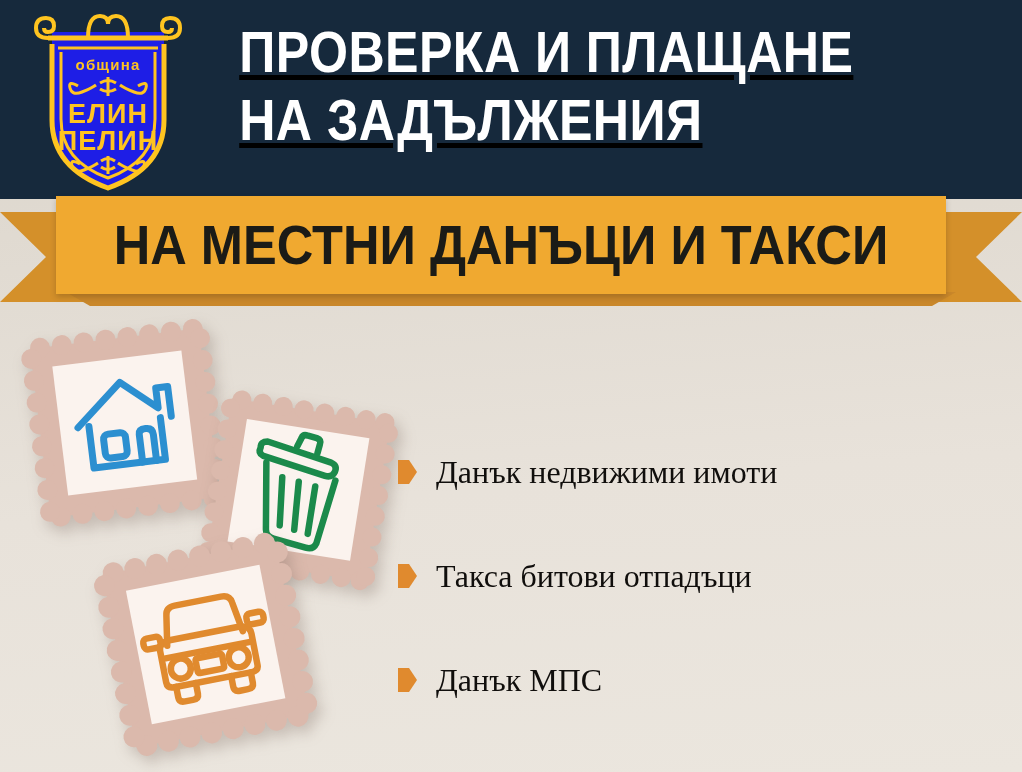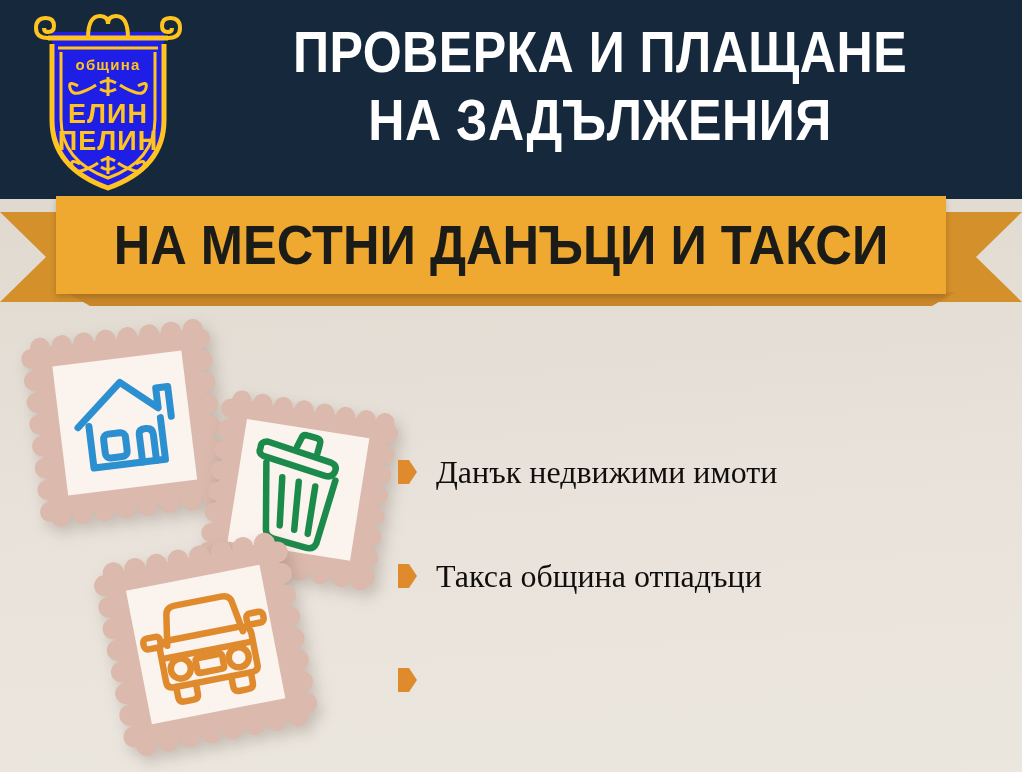--- a/index.html
+++ b/index.html
@@ -39,22 +39,23 @@
     z-index: 6;
   }
   .logo-wrap svg { display: block; }
 
   
   .title-block {
     position: absolute;
     left: 190px;
     top: 18px;
     width: 820px;
-    text-align: center;
+    text-align: left;
     z-index: 6;
+    text-decoration: underline;
   }
   .title-line {
     display: block;
     color: #FFFFFF;
     font-family: "Liberation Sans", sans-serif;
     font-weight: bold;
     font-size: 57px;
     line-height: 68px;
     letter-spacing: 0.5px;
     transform: scaleX(0.88);
@@ -397,20 +398,21 @@
     </svg>
   </div>
 
   <div class="list">
     <div class="list-item">
       <span class="bullet"></span>
       <span class="list-label">Данък недвижими имоти</span>
     </div>
     <div class="list-item">
       <span class="bullet"></span>
-      <span class="list-label">Такса община отпадъци</span>
+      <span class="list-label">Такса битови отпадъци</span>
     </div>
     <div class="list-item">
       <span class="bullet"></span>
+      <span class="list-label">Данък МПС</span>
     </div>
   </div>
 
 </div>
 
 </body></html>

